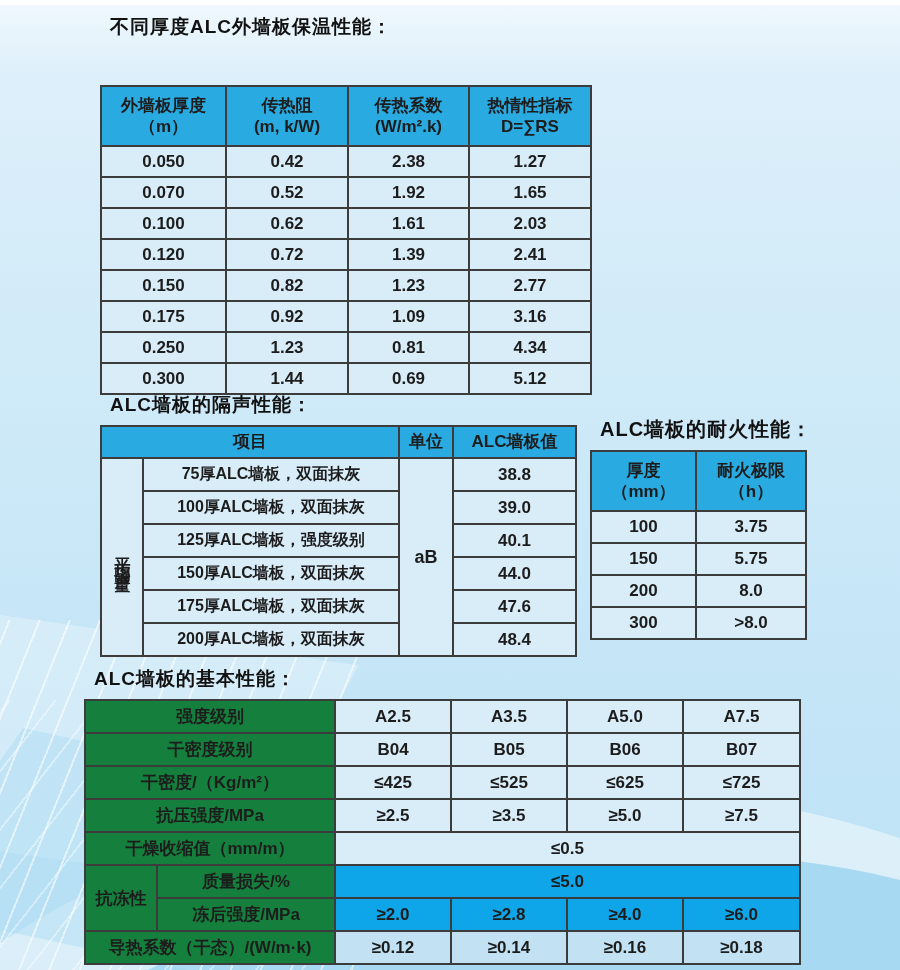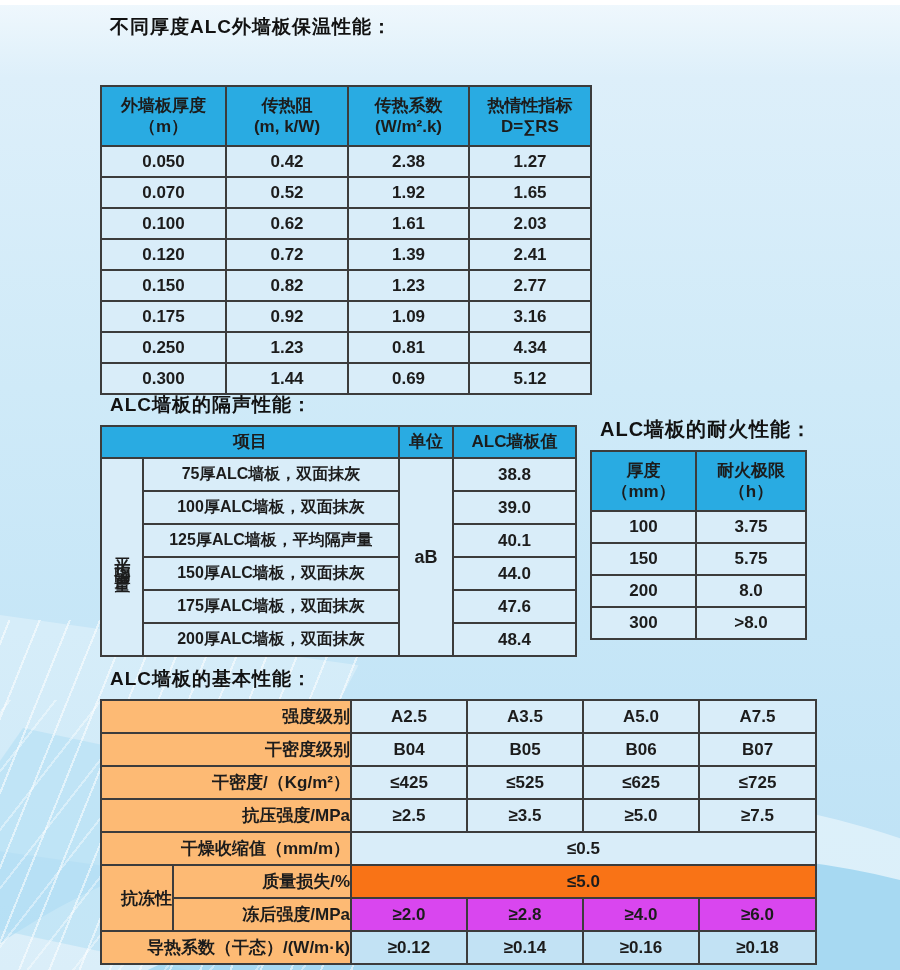--- a/index.html
+++ b/index.html
@@ -31,24 +31,24 @@
   th,td{border:2px solid #3c3c3c;padding:0;text-align:center;vertical-align:middle;
     color:#1c1c1c;overflow:hidden;}
   th{background:#29abe2;font-size:17px;font-weight:bold;line-height:1.25;white-space:pre-line;}
   td{background:#d9edf9;font-size:17px;font-weight:bold;}
   .lbl{background:#29abe2;}
   .v-label{writing-mode:vertical-lr;text-orientation:upright;font-size:16px;font-weight:bold;
     letter-spacing:5px;background:#d9edf9;}
   .item-cell{font-size:16px;text-align:center;}
   .unit-cell{font-size:18px;}
   .t4 td{height:31px;}
-  .t4 tr.shade1 td{background:#f97316;}
-  .t4 tr.shade2 td{background:#d946ef;}
+  .t4 tr.shade1 td{background:#0ea5e9;}
+  .t4 tr.shade2 td{background:#0ea5e9;}
   .t4 tr.shade3 td{background:#c2e2f4;}
-  .t4 td.lbl, .t4 tr td.lbl{background:#fdba74;text-align:right;}
+  .t4 td.lbl, .t4 tr td.lbl{background:#15803d;}
 </style>
 </head>
 <body>
 
 <div class="top-strip"></div>
 <div class="wave-white"></div>
 <div class="wave-blue"></div>
 <div class="shape-tri"></div>
 <div class="shape-tri2"></div>
 <div class="fan-lines"></div>
@@ -145,21 +145,21 @@
       <td rowspan="6" class="v-label">平均隔声量</td>
       <td class="item-cell" style="height:31px">75厚ALC墙板，双面抹灰</td>
       <td rowspan="6" class="unit-cell">aB</td>
       <td>38.8</td>
     </tr>
     <tr>
       <td class="item-cell" style="height:31px">100厚ALC墙板，双面抹灰</td>
       <td>39.0</td>
     </tr>
     <tr>
-      <td class="item-cell" style="height:31px">125厚ALC墙板，平均隔声量</td>
+      <td class="item-cell" style="height:31px">125厚ALC墙板，强度级别</td>
       <td>40.1</td>
     </tr>
     <tr>
       <td class="item-cell" style="height:31px">150厚ALC墙板，双面抹灰</td>
       <td>44.0</td>
     </tr>
     <tr>
       <td class="item-cell" style="height:31px">175厚ALC墙板，双面抹灰</td>
       <td>47.6</td>
     </tr>
@@ -198,21 +198,21 @@
       <td>8.0</td>
     </tr>
     <tr>
       <td style="height:30px">300</td>
       <td>&gt;8.0</td>
     </tr>
   </tbody>
     </table>
 </div>
 
-<div class="block" style="left:100px;top:666px;">
+<div class="block" style="left:84px;top:666px;">
   <div class="tbl-title">ALC墙板的基本性能：</div>
   <table class="t4" style="width:715px;">
     <colgroup>
         <col style="width:72px">
         <col style="width:178px">
         <col style="width:116px">
         <col style="width:116px">
         <col style="width:116px">
         <col style="width:117px">
       </colgroup>

